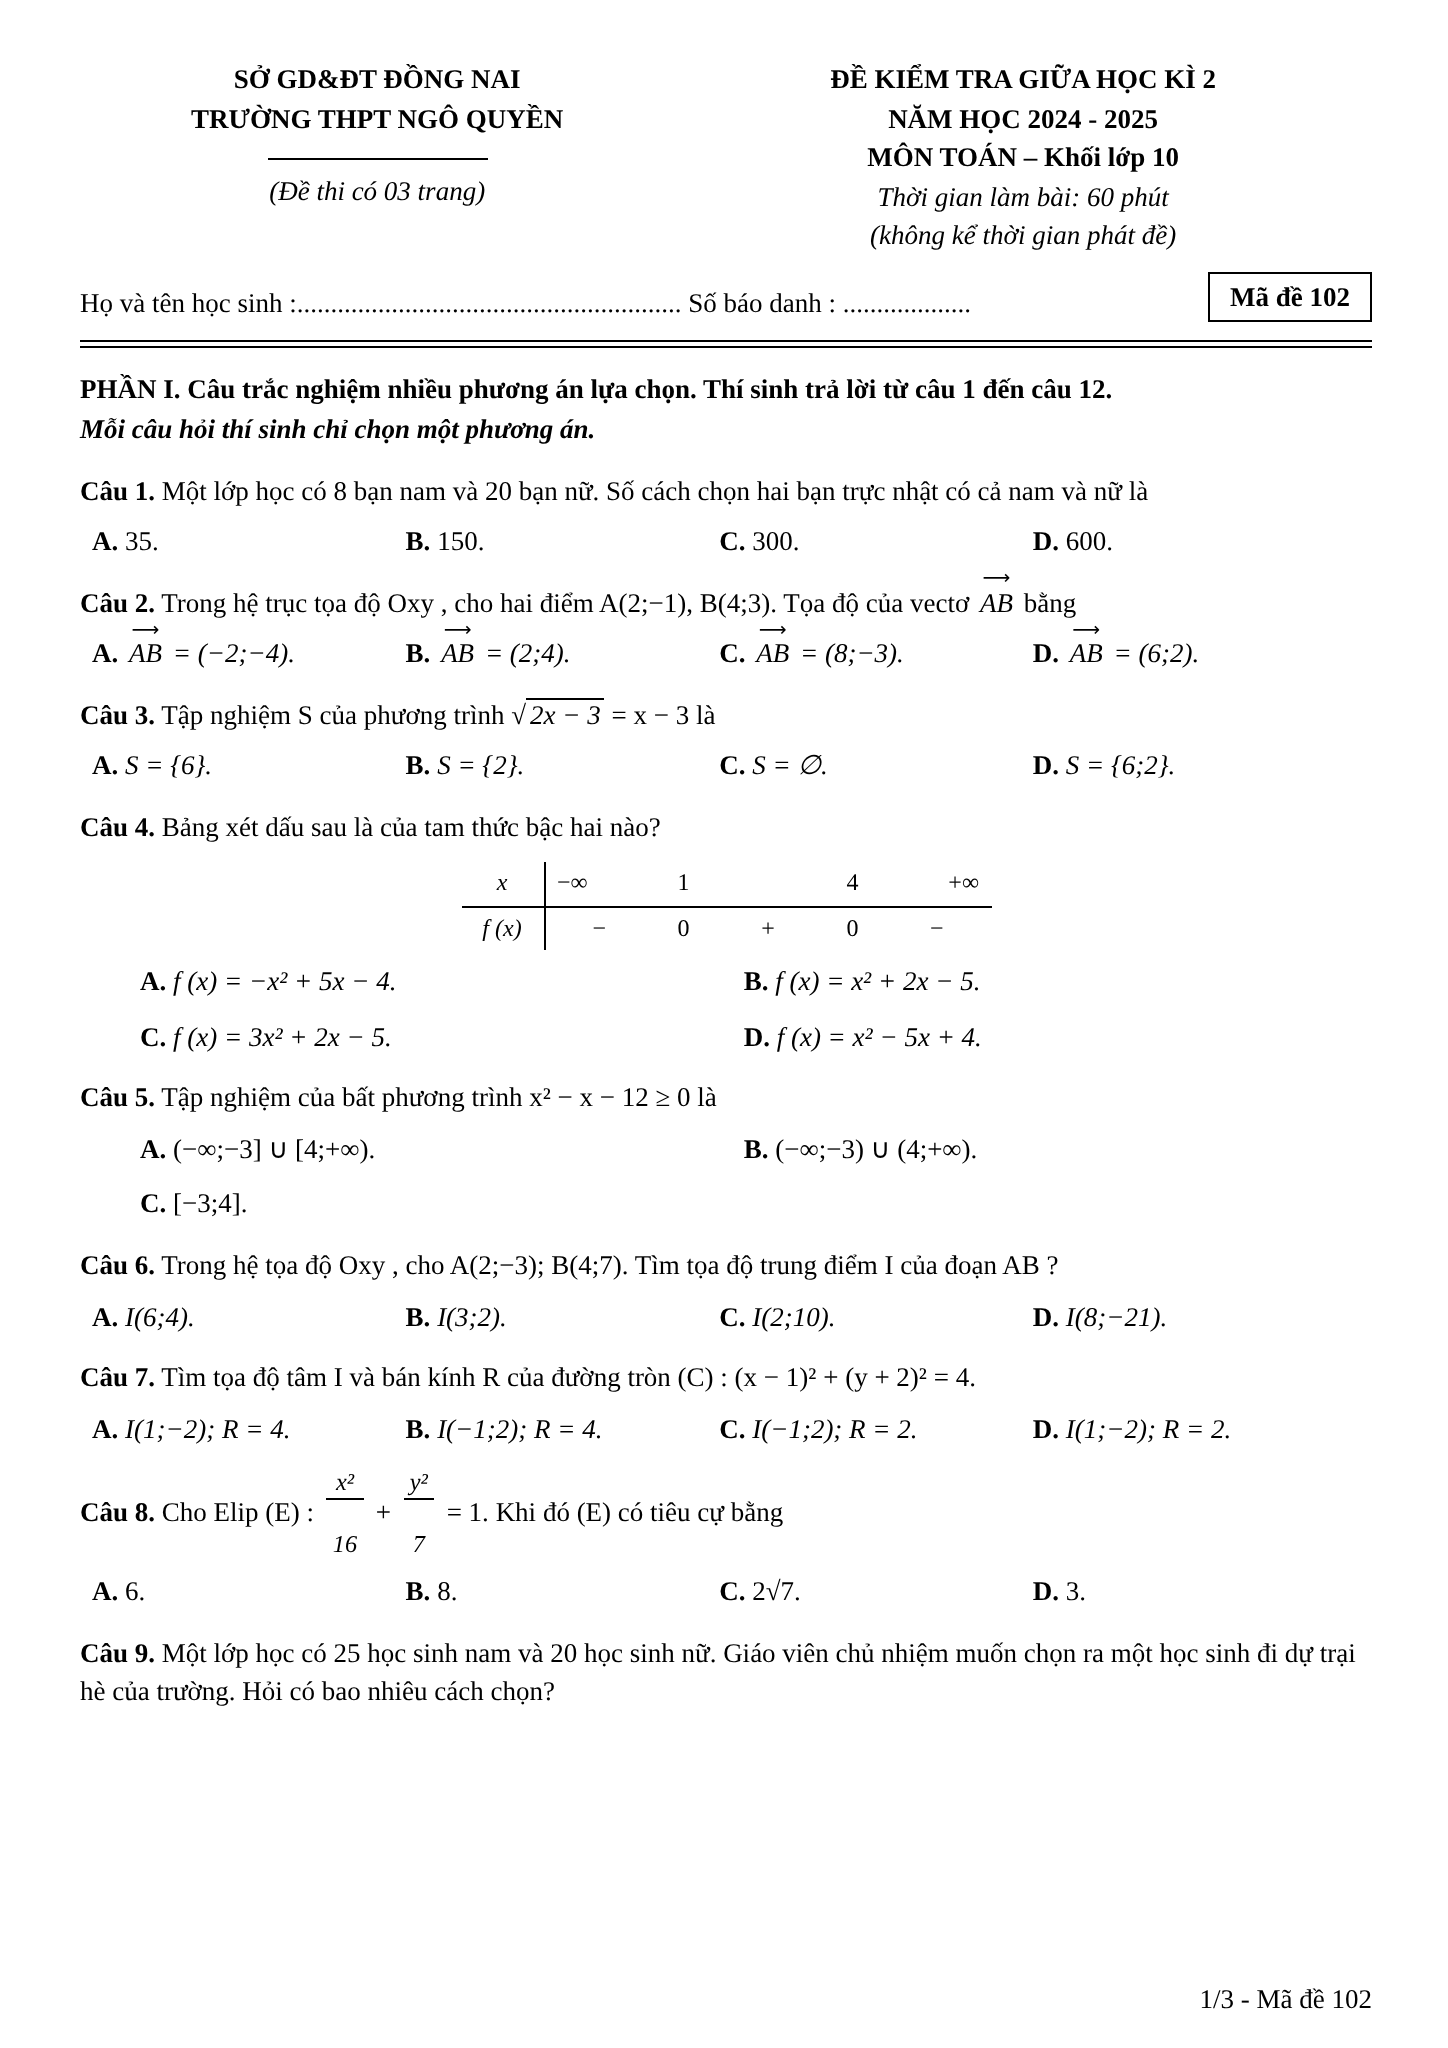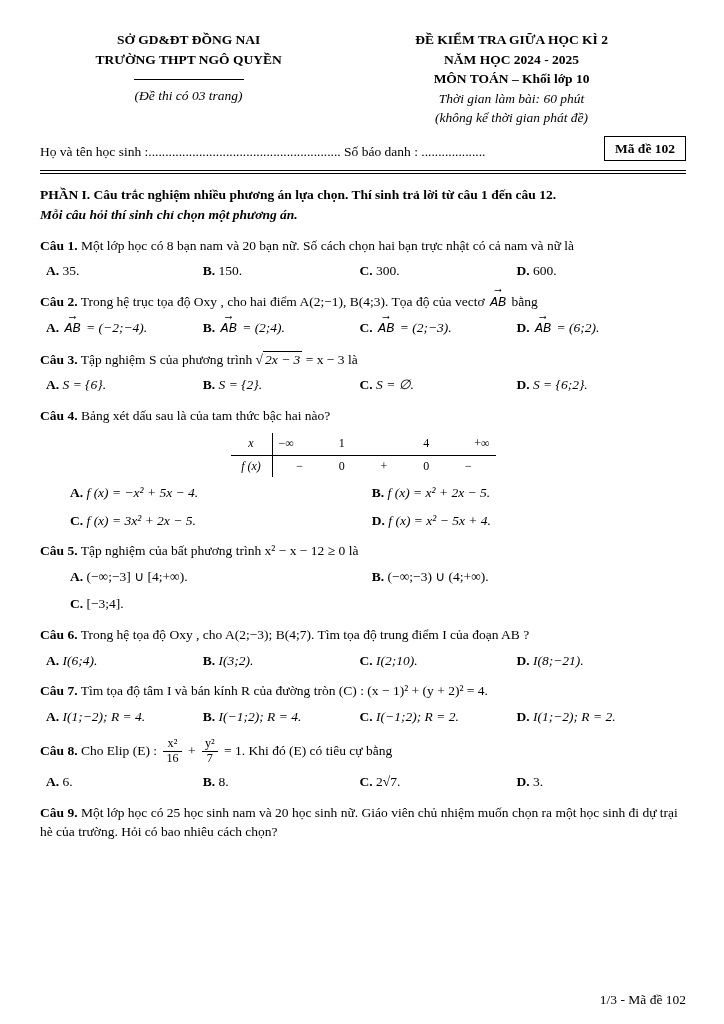--- a/index.html
+++ b/index.html
@@ -47,21 +47,21 @@
   .question { margin-top: 11px; }
   .stem { margin: 0; }
   .qlabel { font-weight: bold; }
   .opts { display: grid; margin-top: 6px; padding-left: 6px; row-gap: 8px; }
   .cols4 { grid-template-columns: 24.5% 24.5% 24.5% 26.5%; }
   .cols2 { grid-template-columns: 49% 51%; margin-left: 24px; }
   .opt b { font-weight: bold; }
   .math { font-style: italic; }
 
   
-  .vec { position: relative; display: inline-block; font-style: italic; margin: 0 2px; font-family: Liberation Mono, monospace; }
+  .vec { position: relative; display: inline-block; font-style: italic; margin: 0 2px; }
   .vec::before {
     content: "⟶";
     position: absolute;
     left: 0; right: 0;
     top: -0.85em;
     font-size: 0.72em;
     text-align: center;
     font-style: normal;
   }
 
@@ -70,21 +70,23 @@
   .radicand { border-top: 1px solid #000; font-style: italic; padding: 0 2px; }
 
   
   .frac {
     display: inline-flex;
     flex-direction: column;
     vertical-align: middle;
     text-align: center;
     line-height: 1.15;
     font-size: 0.9em;
+    font-style: italic;
     margin: 0 3px;
+    gap: 16px;
   }
   .frac .num { border-bottom: 1px solid #000; padding: 0 3px; }
   .frac .den { padding: 0 3px; }
 
   
   .sign-table { width: 265px; margin: 8px auto 2px auto; font-size: 12px; }
   .st-row { display: flex; }
   .st-row-top { border-bottom: 1px solid #000; }
   .st-label { width: 42px; border-right: 1px solid #000; text-align: center; padding: 2px 4px; font-style: italic; }
   .st-cells { flex: 1; display: grid; grid-template-columns: repeat(5, 1fr); padding: 2px 6px; }
@@ -139,21 +141,21 @@
 <div class="question">
   <p class="stem">
     <b class="qlabel">Câu 2.</b>
     <span>Trong hệ trục tọa độ Oxy , cho hai điểm A(2;−1), B(4;3). Tọa độ của vectơ</span>
     <span class="vec">AB</span>
     <span>bằng</span>
   </p>
   <div class="opts cols4">
     <span class="opt"><b>A.</b> <span class="vec">AB</span> <span class="math">= (−2;−4).</span></span>
     <span class="opt"><b>B.</b> <span class="vec">AB</span> <span class="math">= (2;4).</span></span>
-    <span class="opt"><b>C.</b> <span class="vec">AB</span> <span class="math">= (2;−3).</span></span>
+    <span class="opt"><b>C.</b> <span class="vec">AB</span> <span class="math">= (8;−3).</span></span>
     <span class="opt"><b>D.</b> <span class="vec">AB</span> <span class="math">= (6;2).</span></span>
   </div>
 </div>
 
 <div class="question">
   <p class="stem">
     <b class="qlabel">Câu 3.</b>
     <span>Tập nghiệm S của phương trình</span>
     <span class="radical">√</span><span class="radicand">2x − 3</span>
     <span>= x − 3 là</span>

